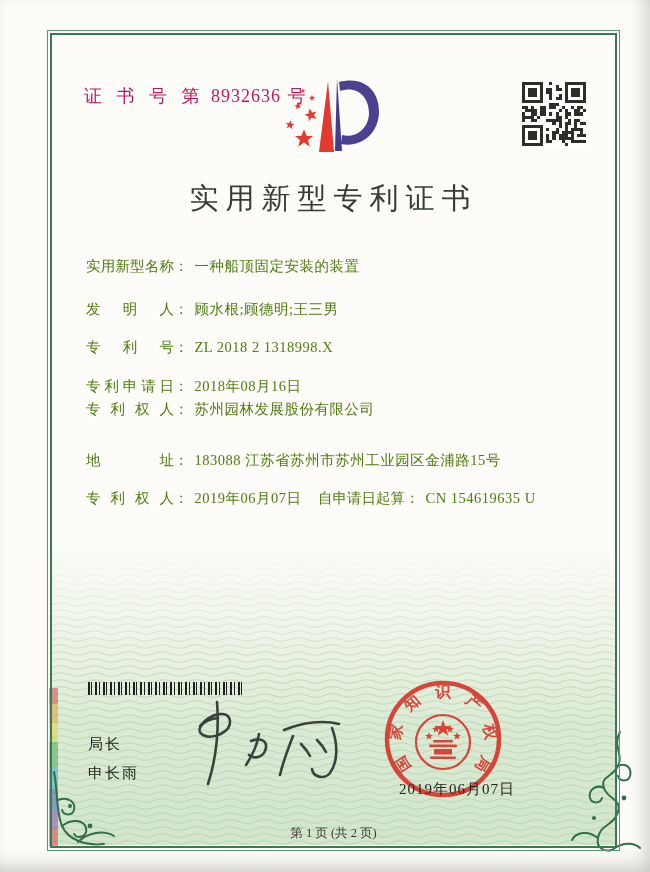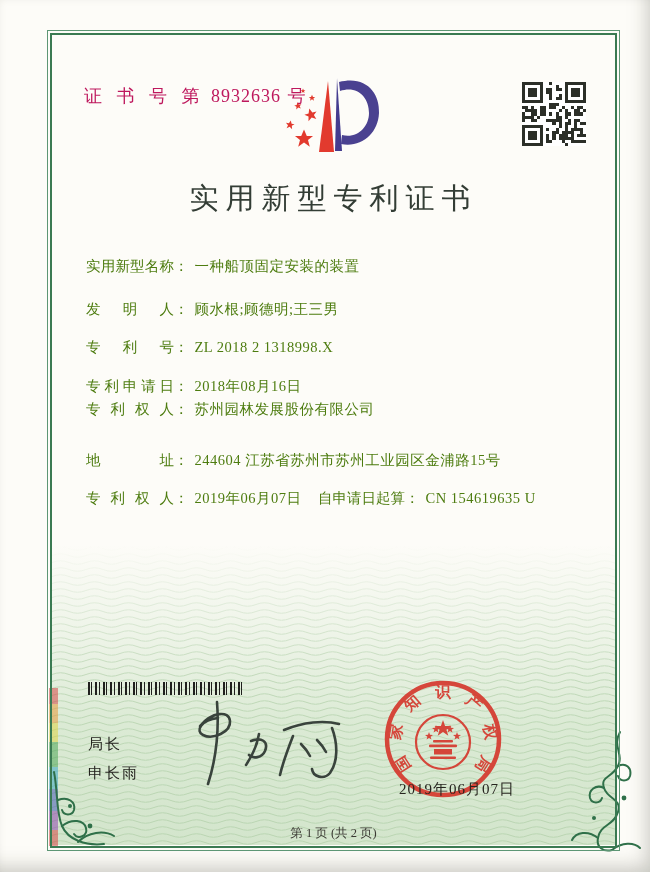--- a/index.html
+++ b/index.html
@@ -256,21 +256,21 @@
   <div class="row" style="top:338px">
     <span class="flabel">专利号</span><span class="colon">：</span><span class="val">ZL 2018 2 1318998.X</span>
   </div>
   <div class="row" style="top:377px">
     <span class="flabel">专利申请日</span><span class="colon">：</span><span class="val">2018年08月16日</span>
   </div>
   <div class="row" style="top:400px">
     <span class="flabel">专利权人</span><span class="colon">：</span><span class="val">苏州园林发展股份有限公司</span>
   </div>
   <div class="row" style="top:451px">
-    <span class="flabel">地址</span><span class="colon">：</span><span class="val">244604 江苏省苏州市苏州工业园区金浦路15号</span>
+    <span class="flabel">地址</span><span class="colon">：</span><span class="val">183088 江苏省苏州市苏州工业园区金浦路15号</span>
   </div>
   <div class="row" style="top:489px">
     <span class="flabel">专利权人</span><span class="colon">：</span><span class="val">2019年06月07日</span>
     <span class="grant2">
       <span>自申请日起算</span><span class="colon">：</span><span class="val">CN 154619635 U</span>
     </span>
   </div>
 
 
   <div class="barcode"></div>

